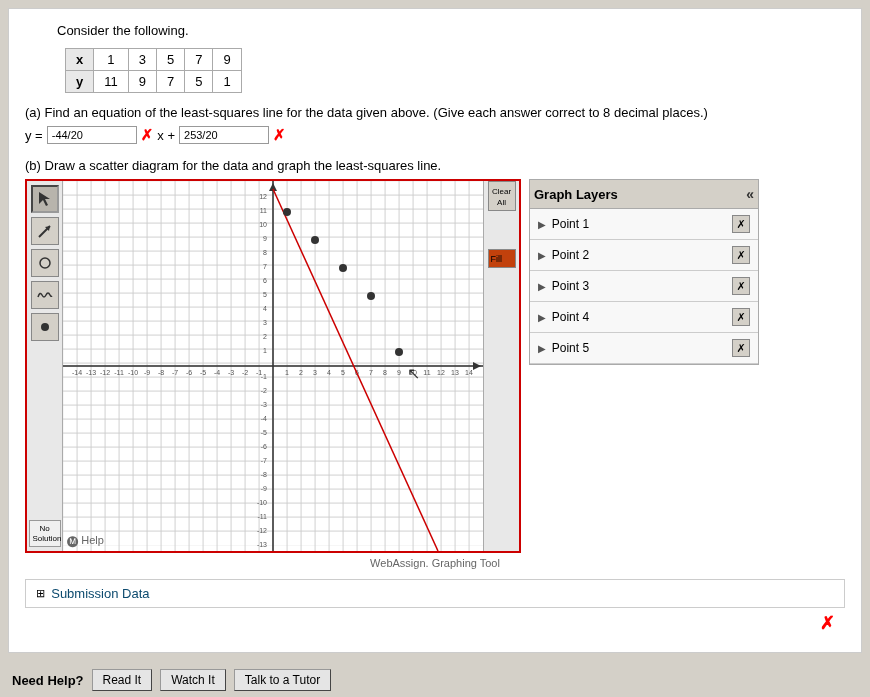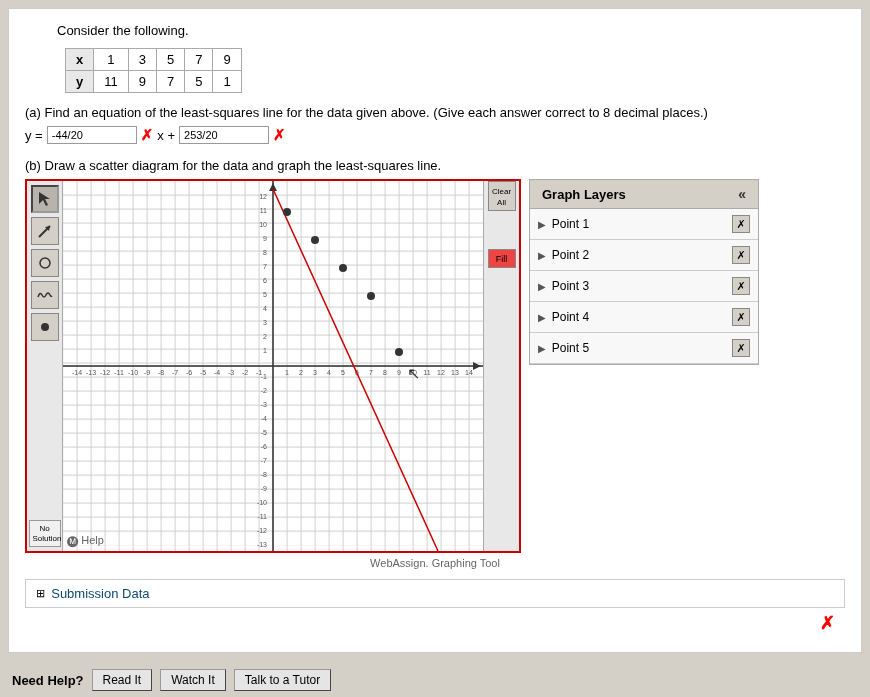--- a/index.html
+++ b/index.html
@@ -119,38 +119,37 @@
       width: 28px;
       background: #d4d0c8;
       border: 1px solid #888;
       font-size: 10px;
       cursor: pointer;
       padding: 3px 2px;
       text-align: center;
     }
     .fill-btn {
       width: 28px;
-      background: #ef4444;
+      background: #c2410c;
       border: 1px solid #888;
       font-size: 10px;
       cursor: pointer;
       padding: 3px 2px;
-      text-align: center;
     }
     .graph-layers-panel {
       width: 230px;
       background: #f0f0f0;
       border-left: 1px solid #aaa;
       border: 1px solid #aaa;
       margin-left: 4px;
     }
     .layers-header {
       background: #d4d0c8;
       border-bottom: 1px solid #aaa;
-      padding: 6px 12px;
+      padding: 6px 4px;
       display: flex;
       justify-content: space-between;
       align-items: center;
       font-weight: bold;
       font-size: 13px;
     }
     .layers-collapse-btn {
       cursor: pointer;
       font-size: 14px;
       color: #333;

